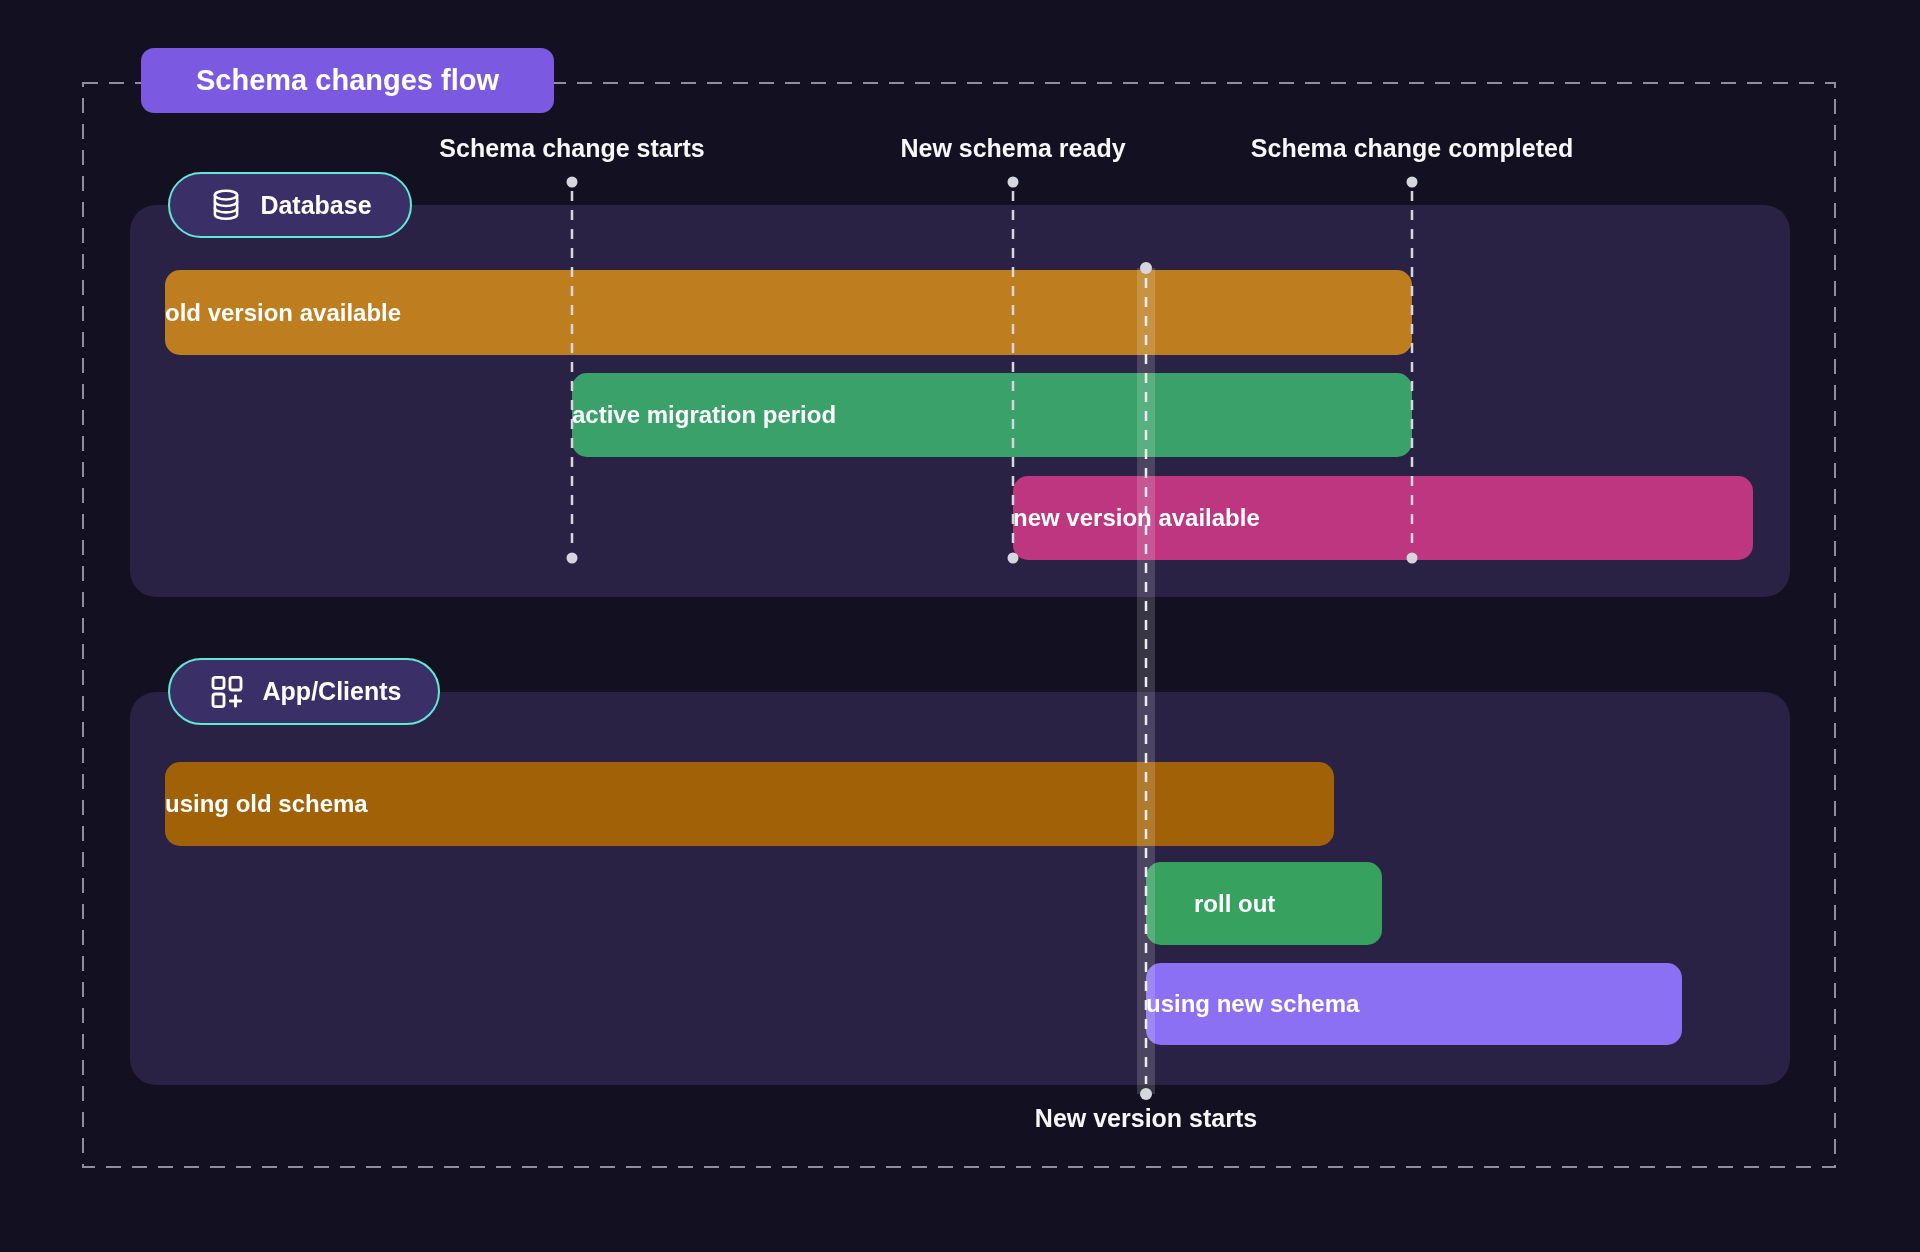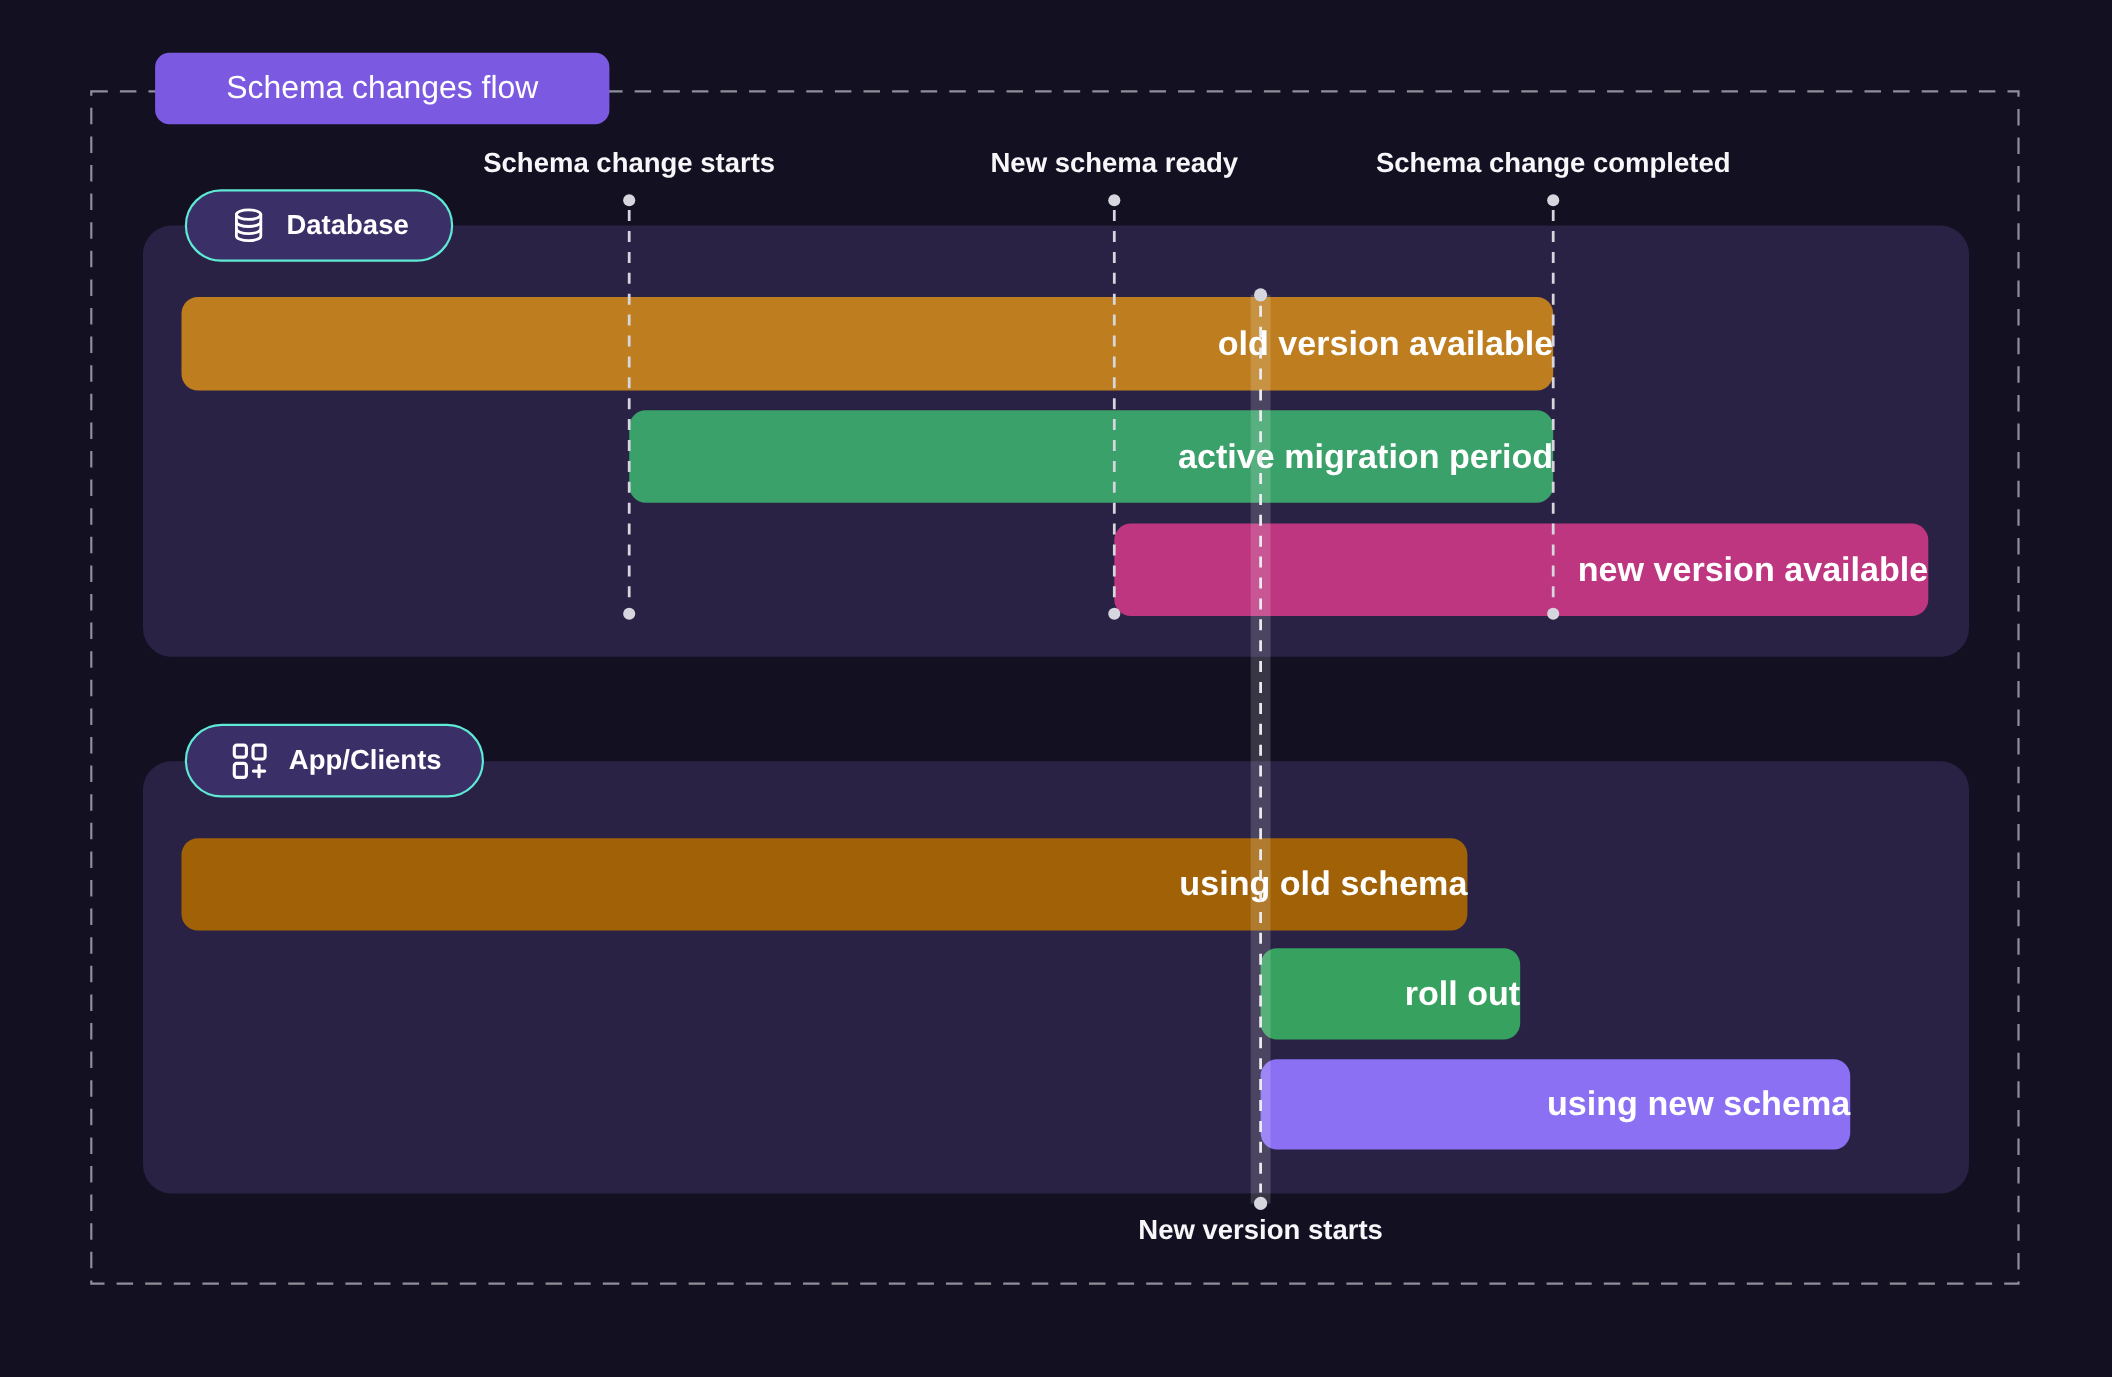--- a/index.html
+++ b/index.html
@@ -2,24 +2,24 @@
 <html><head>
 <meta charset="utf-8">
 <style>
   html,body{margin:0;padding:0;background:#131021;}
   .canvas{position:relative;width:1920px;height:1252px;background:#131021;
           font-family:"Liberation Sans",sans-serif;color:#fff;overflow:hidden;}
   .layer-svg{position:absolute;left:0;top:0;width:1920px;height:1252px;pointer-events:none;}
   .frame-layer{z-index:0;}
   .panel{position:absolute;background:#2A2245;border-radius:26px;z-index:1;}
   .bars{position:absolute;left:0;top:0;width:1920px;height:1252px;z-index:2;pointer-events:none;}
-  .bar{position:absolute;display:flex;align-items:center;justify-content:flex-end;
-       border-radius:15px;font-size:31px;font-weight:bold;color:#fff;}
+  .bar{position:absolute;display:flex;align-items:center;justify-content:flex-start;
+       border-radius:15px;font-size:24px;font-weight:bold;color:#fff;}
   .title-badge{position:absolute;display:flex;align-items:center;justify-content:center;
-       background:#7B59E0;border-radius:13px;font-size:29px;font-weight:normal;z-index:3;}
+       background:#7B59E0;border-radius:13px;font-size:29px;font-weight:bold;z-index:3;}
   .pill{position:absolute;display:flex;align-items:center;justify-content:center;gap:16px;
        background:#3B2F68;border:2px solid #5eead4;border-radius:40px;
        font-size:25px;font-weight:bold;box-sizing:border-box;z-index:4;}
   .pill svg{display:block;flex:0 0 auto;}
   .lines-layer{z-index:5;}
   .labels{position:absolute;left:0;top:0;width:1920px;height:1252px;z-index:6;pointer-events:none;}
   .milestone-label,.deploy-label{position:absolute;transform:translateX(-50%);
        font-size:25px;font-weight:bold;white-space:nowrap;color:#F7F7FA;}
 </style>
 </head>

